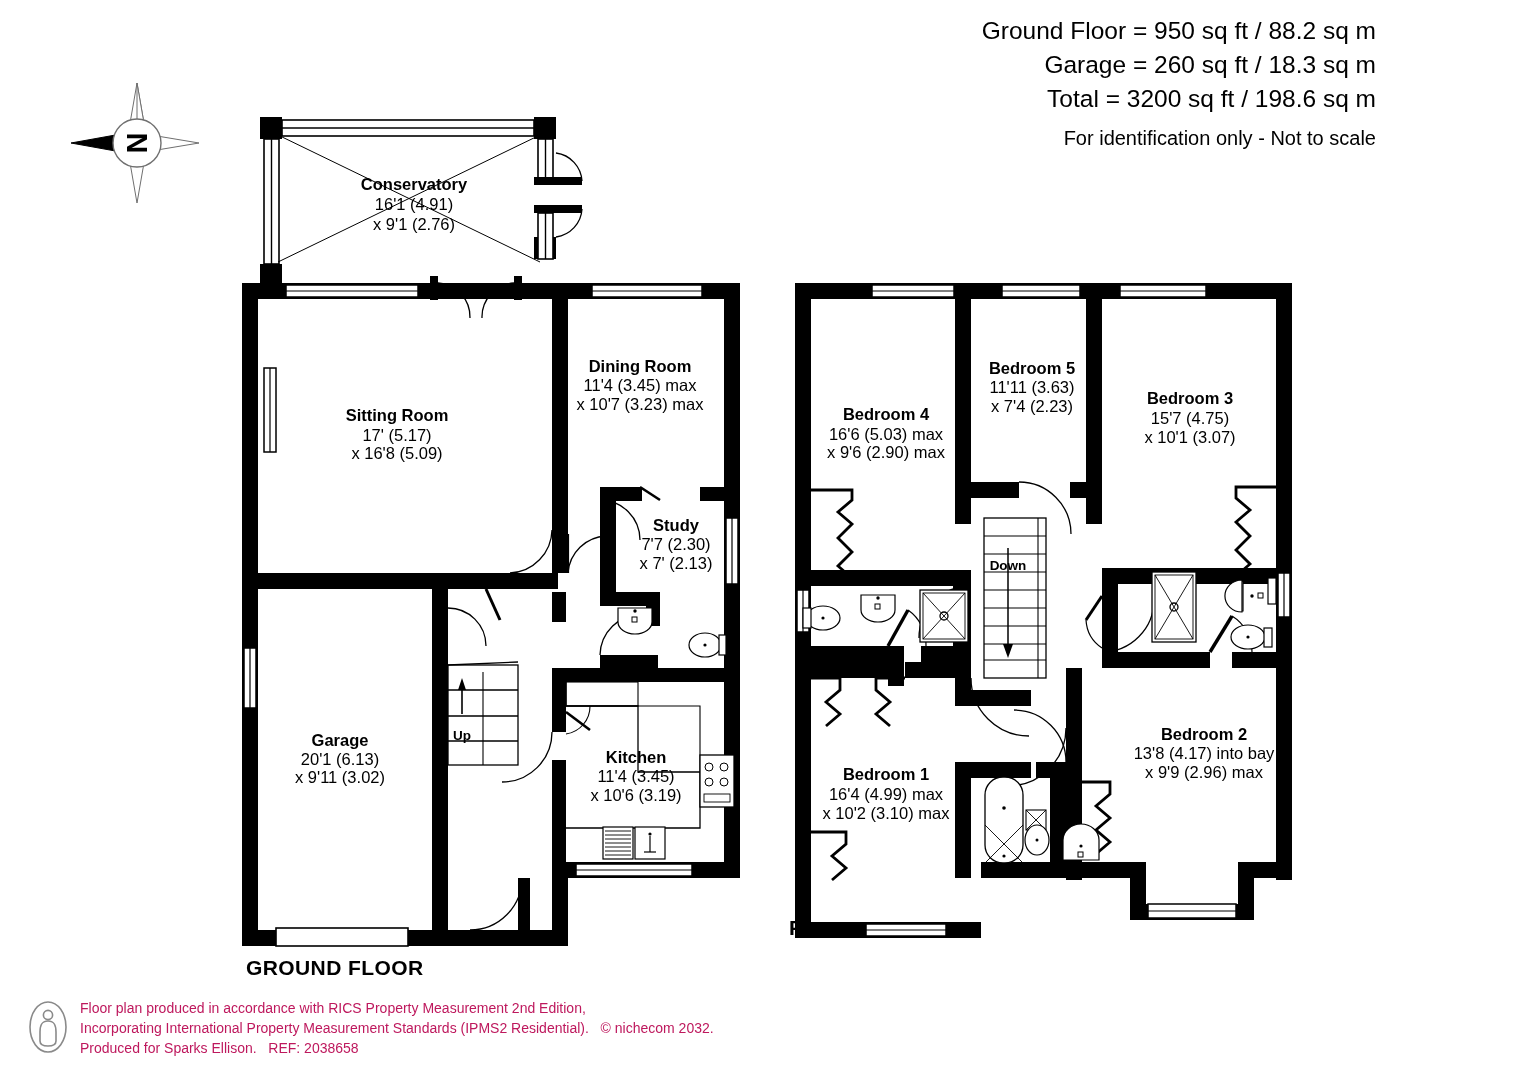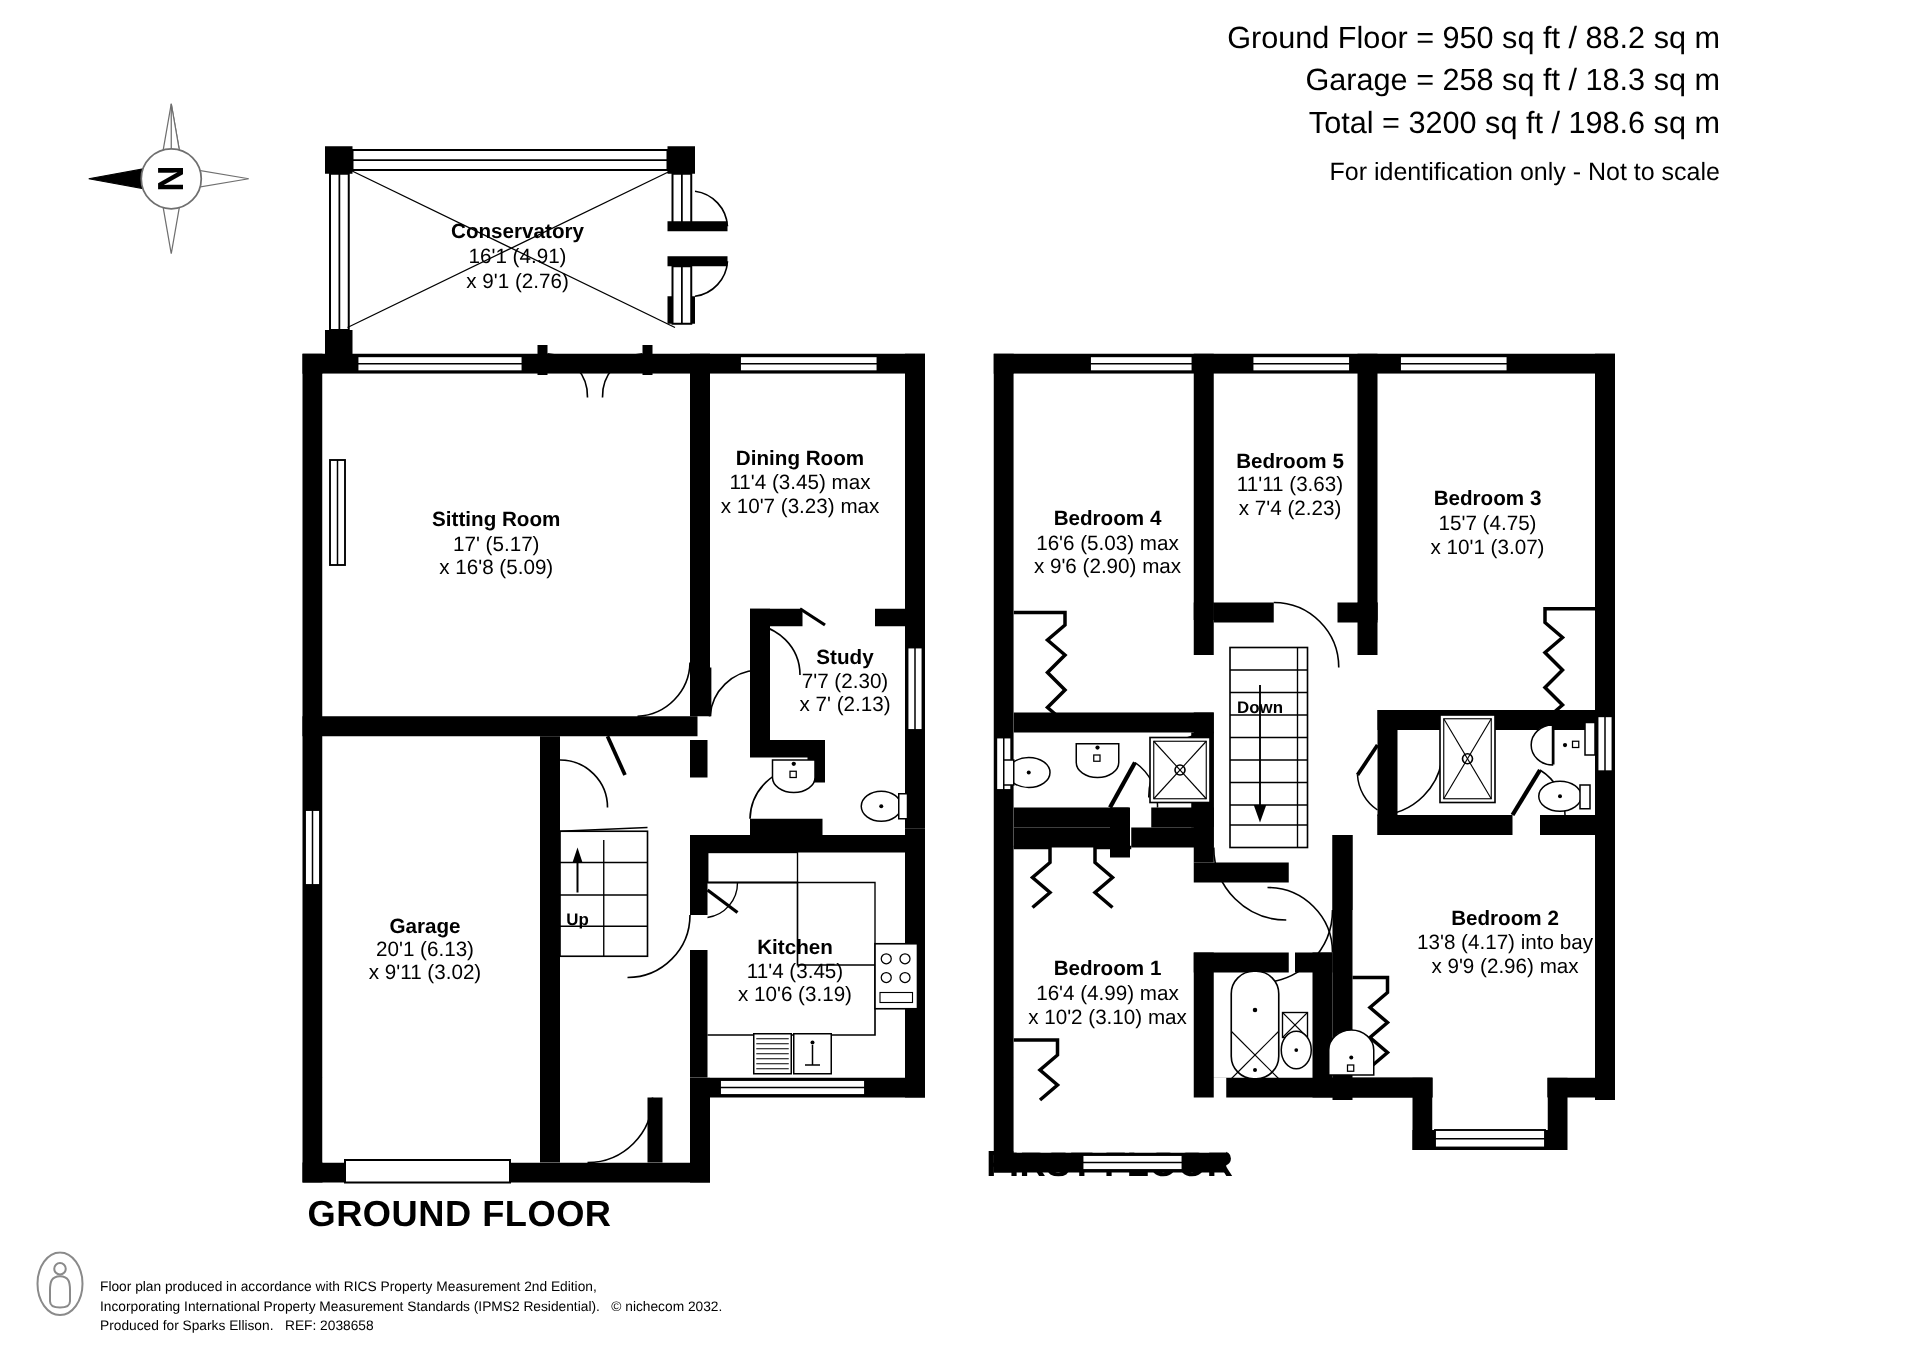--- a/index.html
+++ b/index.html
@@ -33,58 +33,57 @@
     color: #000;
     white-space: nowrap;
   }
   .area-note {
     font-size: 20px;
     margin-top: 10px;
     white-space: nowrap;
   }
   .floor-caption {
     position: absolute;
-    font-size: 29px;
+    font-size: 21px;
     font-weight: bold;
     letter-spacing: 0.4px;
     text-align: center;
   }
   #caption-ground { left: 246px; top: 956px; }
   #caption-first  { left: 789px; top: 916px; }
 
   .footer {
     position: absolute;
     left: 28px;
     top: 999px;
     display: flex;
     align-items: flex-start;
     gap: 12px;
   }
   .footer-text {
-    font-size: 11px;
+    font-size: 14px;
     line-height: 1.42;
-    color: #000000;
-    margin-top: 24px;
+    color: #be185d;
   }
   .footer-text span { display: block; white-space: pre; }
   .rics-badge { margin-top: 2px; }
 
   svg text { font-family: "Liberation Sans", sans-serif; }
   .rm-name { font-size: 16.5px; font-weight: bold; }
   .rm-dim  { font-size: 16.5px; }
   .stair-lbl { font-size: 13.5px; font-weight: bold; }
 </style>
 </head>
 <body>
 
 <div id="plan-root">
 
   <div class="area-summary">
     <div class="area-line">Ground Floor = 950 sq ft / 88.2 sq m</div>
-    <div class="area-line">Garage = 258 sq ft / 18.3 sq m</div>
+    <div class="area-line">Garage = 260 sq ft / 18.3 sq m</div>
     <div class="area-line">Total = 3200 sq ft / 198.6 sq m</div>
     <div class="area-note">For identification only - Not to scale</div>
   </div>
 
   <div class="floor-caption" id="caption-ground">GROUND FLOOR</div>
   <div class="floor-caption" id="caption-first">FIRST FLOOR</div>
 
   <div class="footer">
     <svg class="rics-badge" width="40" height="52" viewBox="0 0 40 52">
       <ellipse cx="20" cy="26" rx="18" ry="25" fill="none" stroke="#8a8a8a" stroke-width="1.6"></ellipse>

